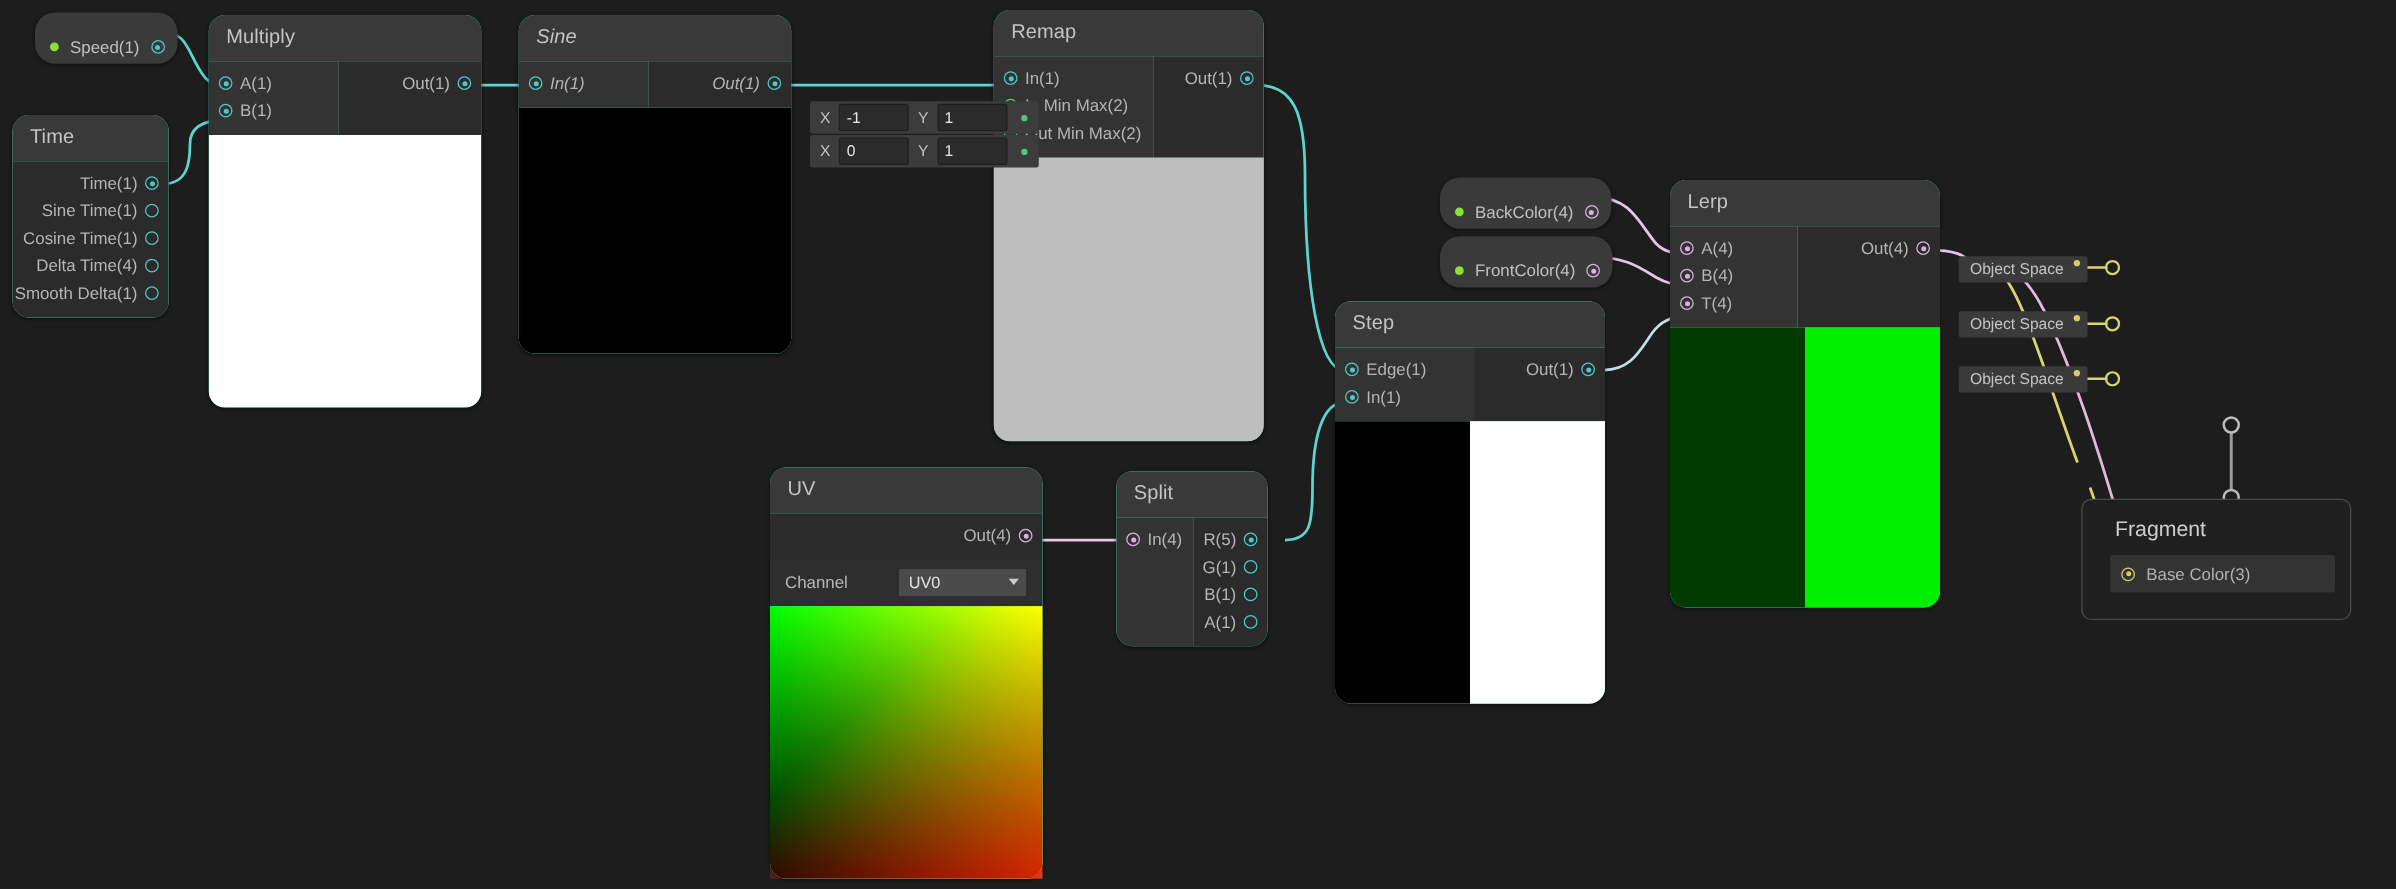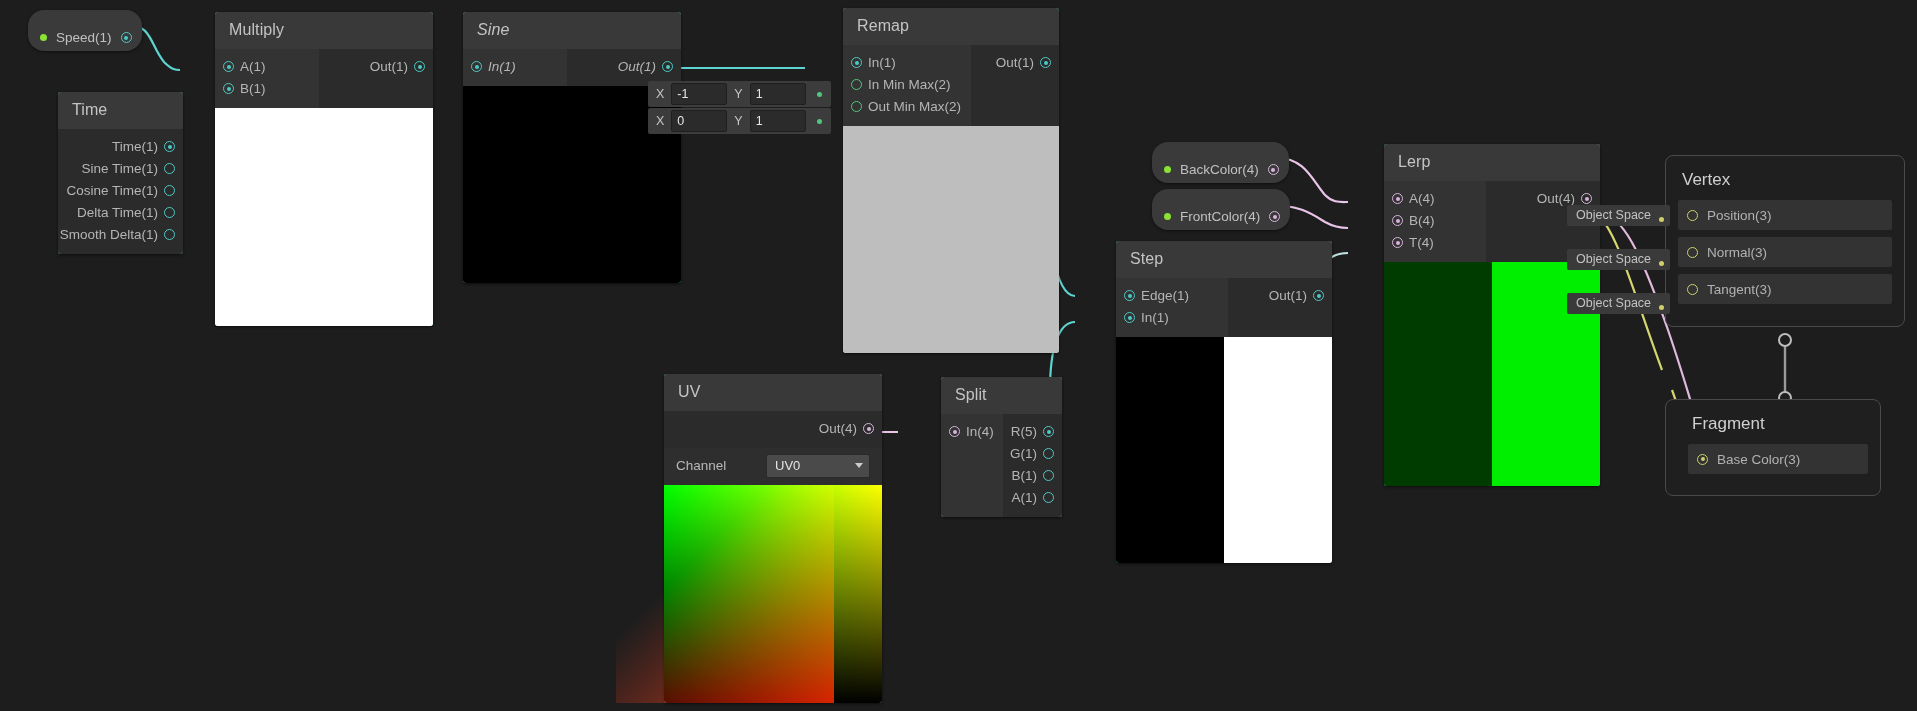--- a/index.html
+++ b/index.html
@@ -19,25 +19,24 @@
   }
   svg.wires {
     position: absolute; left: 0; top: 0;
     width: 1917px; height: 711px;
     pointer-events: none;
     z-index: 5;
   }
   .node {
     position: absolute;
     background: #5eead4;
-    border-radius: 3px;
+    border-radius: 13px;
     box-shadow: 0 1px 3px rgba(0,0,0,.55);
     z-index: 10;
     overflow: hidden;
-    margin-left: 48px;
   }
   .node-title {
     background: #393939;
     color: #c4c4c4;
     font-size: 16px;
     padding: 9px 14px 10px 14px;
     line-height: 1.1;
     letter-spacing: .1px;
   }
   .ports {
@@ -202,21 +201,21 @@
     height: 30px;
     margin-bottom: 7px;
     padding-left: 9px;
     gap: 9px;
   }
   .master-slot .slot-label {
     color: #b2b2b2; font-size: 13.5px;
   }
   .space-tag {
     position: absolute;
-    display: flex; align-items: flex-end;
+    display: flex; align-items: flex-start;
     background: #3a3a3a;
     border-radius: 2px;
     padding: 3px 6px 4px 9px;
     z-index: 12;
     gap: 8px;
   }
   .space-tag .tag-label {
     color: #c3c3c3; font-size: 12.5px; white-space: nowrap;
   }
   .space-tag .tiny-dot {
@@ -300,21 +299,21 @@
         </div>
         <div class="port-row out">
           <span class="port-label">Sine Time(1)</span>
           <span class="dot"></span>
         </div>
         <div class="port-row out">
           <span class="port-label">Cosine Time(1)</span>
           <span class="dot"></span>
         </div>
         <div class="port-row out">
-          <span class="port-label">Delta Time(1)</span>
+          <span class="port-label">Delta Time(4)</span>
           <span class="dot"></span>
         </div>
         <div class="port-row out">
           <span class="port-label">Smooth Delta(1)</span>
           <span class="dot"></span>
         </div>
       </div>
     </div>
   </div>
 
@@ -509,35 +508,20 @@
           <span class="dot v4 filled"></span>
         </div>
       </div>
     </div>
     <div class="preview split-bw" style="height:224px;">
       <div style="background:#003c00;"></div>
       <div style="background:#00ee00;"></div>
     </div>
   </div>
 
-  <div class="master" style="left:1665px; top:155px; width:240px; height:172px;">
-    <div class="master-title">Vertex</div>
-    <div class="master-slot">
-      <span class="dot v3"></span>
-      <span class="slot-label">Position(3)</span>
-    </div>
-    <div class="master-slot">
-      <span class="dot v3"></span>
-      <span class="slot-label">Normal(3)</span>
-    </div>
-    <div class="master-slot">
-      <span class="dot v3"></span>
-      <span class="slot-label">Tangent(3)</span>
-    </div>
-  </div>
 
   <div class="space-tag" style="left:1567px; top:205px;">
     <span class="tag-label">Object Space</span>
     <span class="tiny-dot"></span>
   </div>
   <div class="space-tag" style="left:1567px; top:249px;">
     <span class="tag-label">Object Space</span>
     <span class="tiny-dot"></span>
   </div>
   <div class="space-tag" style="left:1567px; top:293px;">

